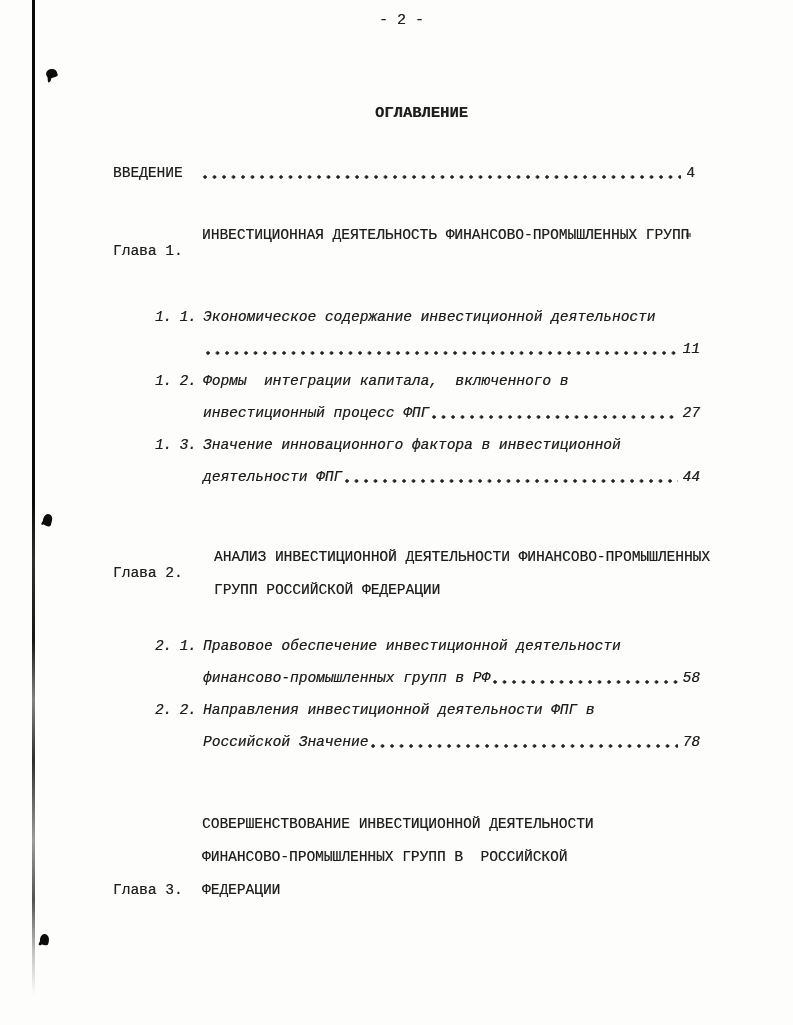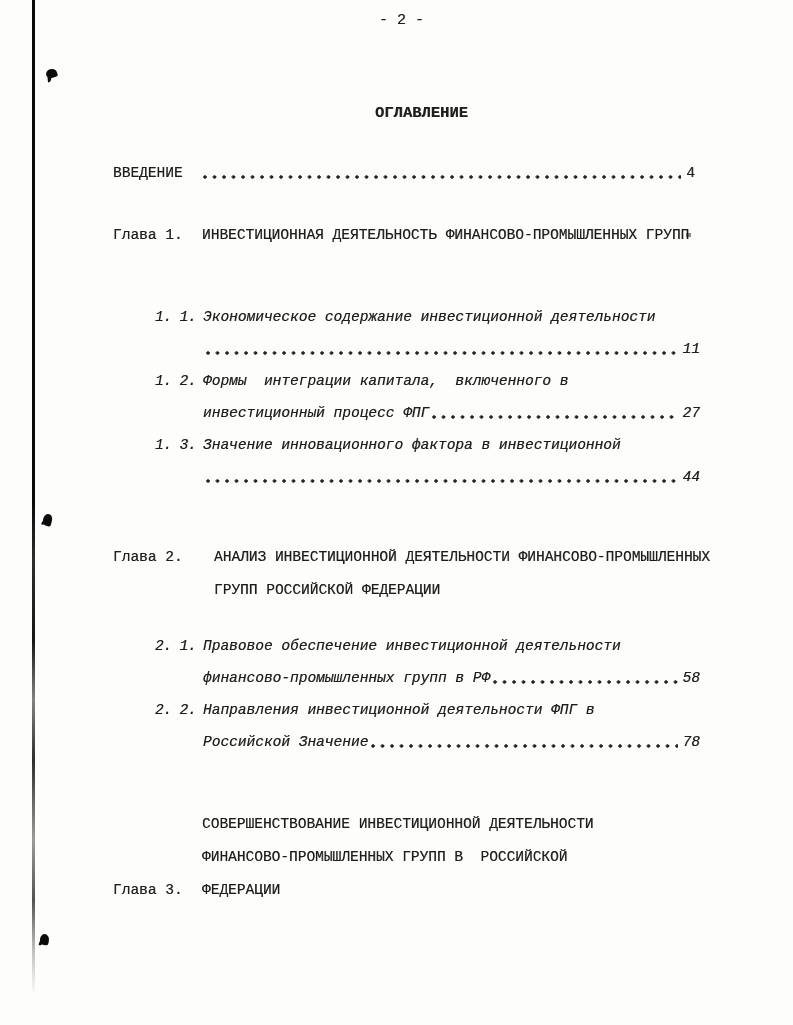--- a/index.html
+++ b/index.html
@@ -63,21 +63,21 @@
     background-size:9.5px 4px; background-repeat:repeat-x;
   }
 
   .ch-heading{
     position:absolute; left:113px; width:600px;
     display:flex; align-items:flex-start;
   }
   .pos-ch1{ top:219px; }
   .pos-ch2{ top:541px;gap:12px; }
   .pos-ch3{ top:808px;align-items:flex-end; }
-  .ch-label{ flex:0 0 78px; width:78px; line-height:33px; white-space:pre; }
+  .ch-label{ flex:0 0 78px; width:78px; line-height:33px; white-space:pre;margin-top:16px; }
   .ch-title{ flex:1 1 auto;margin-left:11px; }
   .ch-title-line{ height:33px; line-height:33px; white-space:pre; }
 
   .sections{ position:absolute; left:155px; width:545px;font-style:italic; }
   .pos-s1{ top:301px; }
   .pos-s2{ top:630px; }
   .s-line{ display:flex; align-items:baseline; height:32px; line-height:32px; white-space:pre; }
   .s-num{ flex:0 0 48px; width:48px; letter-spacing:-0.5px; }
   .s-cont{ padding-left:48px; }
   .s-line .leader{ margin:0 5px 10px 3px; }
@@ -113,21 +113,21 @@
       <div class="section">
         <div class="s-line"><span class="s-num">1. 1.</span><span class="s-text">Экономическое содержание инвестиционной деятельности</span></div>
         <div class="s-line s-cont"><span class="leader"></span><span class="s-page">11</span></div>
       </div>
       <div class="section">
         <div class="s-line"><span class="s-num">1. 2.</span><span class="s-text">Формы  интеграции капитала,  включенного в</span></div>
         <div class="s-line s-cont"><span class="s-text">инвестиционный процесс ФПГ</span><span class="leader"></span><span class="s-page">27</span></div>
       </div>
       <div class="section">
         <div class="s-line"><span class="s-num">1. 3.</span><span class="s-text">Значение инновационного фактора в инвестиционной</span></div>
-        <div class="s-line s-cont"><span class="leader"></span><span class="s-page">44</span></div>
+        <div class="s-line s-cont"><span class="s-text">деятельности ФПГ</span><span class="leader"></span><span class="s-page">44</span></div>
       </div>
     </div>
 
   <div class="ch-heading pos-ch2">
     <span class="ch-label">Глава 2.</span>
     <div class="ch-title">
         <div class="ch-title-line">АНАЛИЗ ИНВЕСТИЦИОННОЙ ДЕЯТЕЛЬНОСТИ ФИНАНСОВО-ПРОМЫШЛЕННЫХ</div>
         <div class="ch-title-line">ГРУПП РОССИЙСКОЙ ФЕДЕРАЦИИ</div>
       </div>
   </div>

